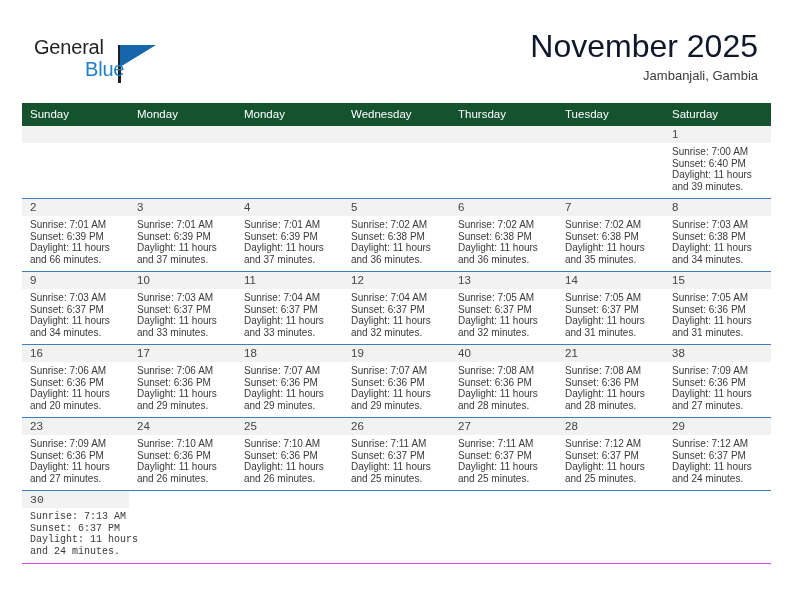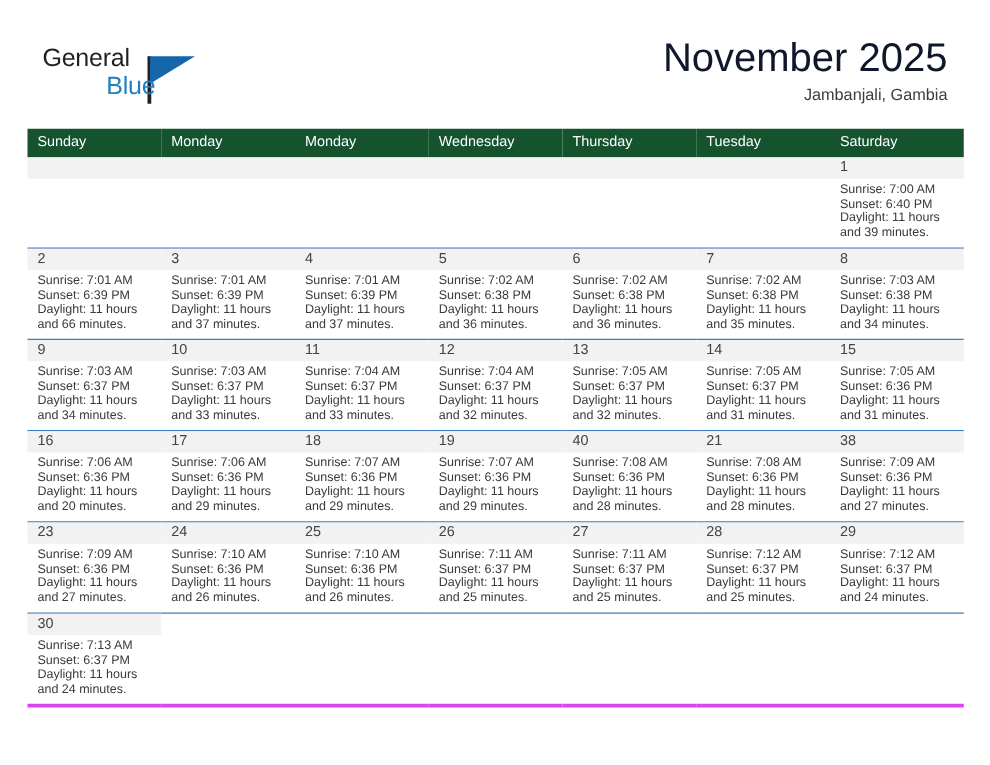--- a/index.html
+++ b/index.html
@@ -118,21 +118,22 @@
 
   .week-row td {
     vertical-align: top;
     padding: 0;
     height: 72px;
     border: none;
     border-bottom: 1px solid #3c7ebf;
     background: #ffffff;
   }
   .week-row:last-child td {
-    border-bottom: 3px solid #d946ef;
+    border-bottom: 1px solid #d946ef;
+    font-family: Liberation Mono, monospace;
   }
 
   .cell {
     position: relative;
     height: 72px;
     box-sizing: border-box;
   }
   .cell.filled .daynum-band {
     background: #f2f2f2;
   }

